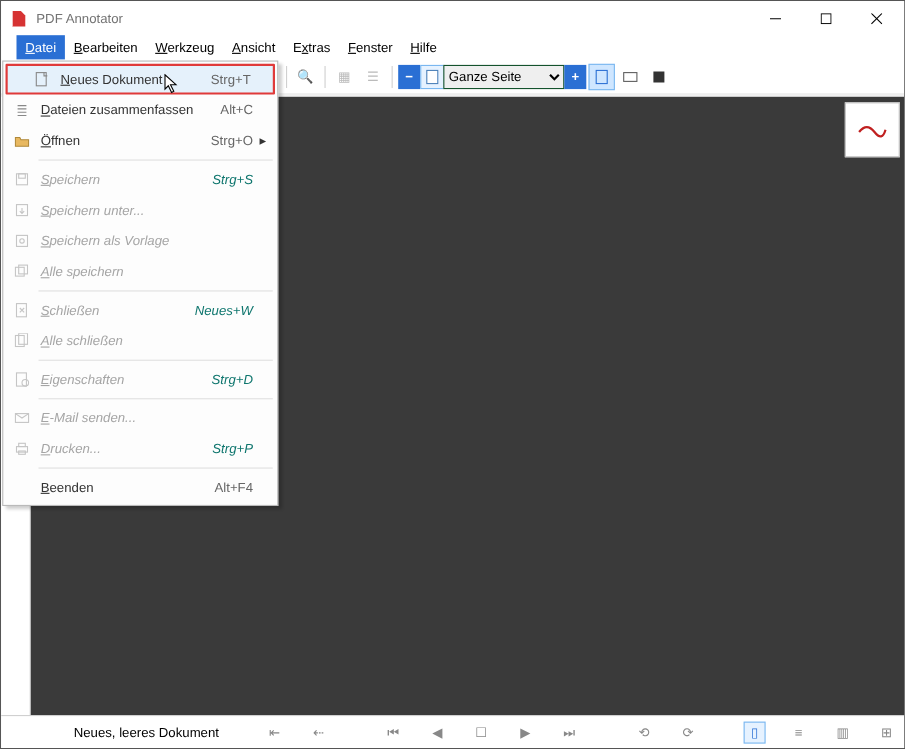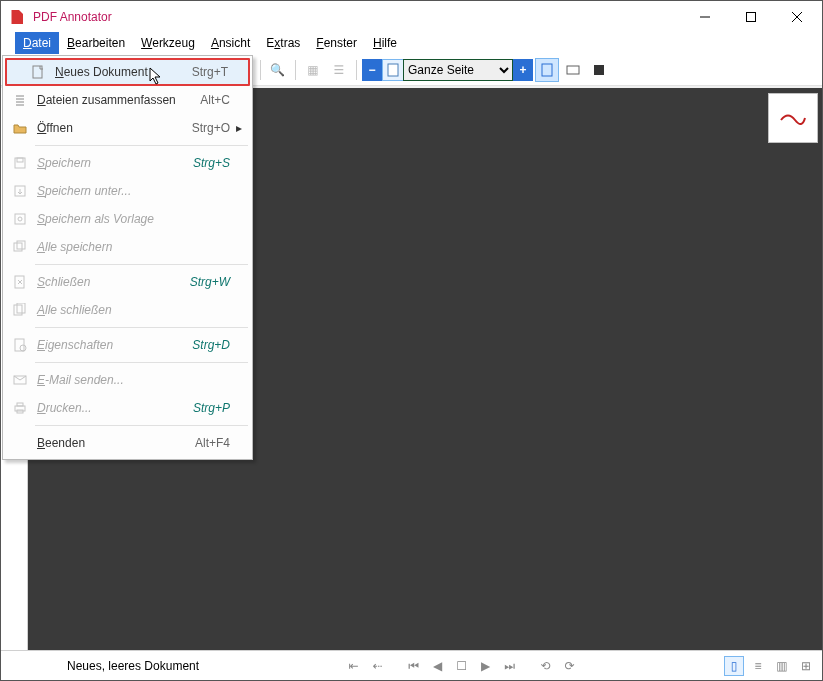--- a/index.html
+++ b/index.html
@@ -1,39 +1,39 @@
 <!DOCTYPE html>
 <html><head>
 <meta charset="utf-8">
 <style>
 * { box-sizing: border-box; margin: 0; padding: 0; font-family: "Segoe UI", Tahoma, sans-serif; font-size: 12px; }
 body { width: 823px; height: 681px; background: #fff; overflow: hidden; position: relative; border: 1px solid #555; }
 .titlebar { height: 31px; display: flex; align-items: center; padding: 0 2px 0 8px; background: #fff; }
 .titlebar .logo { width: 16px; height: 16px; margin-right: 8px; }
-.titlebar .title { flex: 1; font-size: 12px; color: #be185d; }
+.titlebar .title { flex: 1; font-size: 12px; color: #737373; }
 .titlebar .winbtn { width: 46px; height: 30px; display: flex; align-items: center; justify-content: center; color: #000; }
 .menubar { height: 22px; display: flex; align-items: stretch; padding: 0 14px; background: #fff; }
 .menubar .menu { padding: 3px 8px; color: #000; display: flex; align-items: center; }
 .menubar .menu.active { background: #2a6fd4; color: #fff; }
 .menubar .mn { text-decoration: underline; }
 .toolbar1 { height: 32px; display: flex; align-items: center; padding: 0 4px; background: #fff; border-bottom: 1px solid #e1e1e1; gap: 2px; }
 .toolbar2 { height: 32px; display: flex; align-items: center; padding: 0 4px; background: #f0f0f0; border-bottom: 1px solid #d0d0d0; gap: 2px; }
 .tbtn { width: 24px; height: 24px; display: flex; align-items: center; justify-content: center; color: #606060; border: 1px solid transparent; }
 .tbtn.dis { color: #bbb; }
 .tbtn.sel { background: #cfe6ff; border: 1px solid #7ab7f0; }
 .tsep { width: 1px; height: 20px; background: #d0d0d0; margin: 0 3px; }
 .zoomsel { height: 22px; display: flex; align-items: center; }
 .zoomsel .zbtn { width: 20px; height: 22px; background: #2a6fd4; color: #fff; display: flex; align-items: center; justify-content: center; font-weight: bold; }
 .zoomsel select { height: 22px; width: 110px; border: 1px solid #14532d; font-size: 12px; }
 .zoomsel .pageicon { width: 22px; height: 22px; border: 1px solid #7ab7f0; background: #e6f2ff; display:flex; align-items:center; justify-content:center; margin-right:-1px;}
 .sidebar-tabs { position: absolute; left: 0; top: 87px; width: 27px; bottom: 30px; background: #fff; display: flex; flex-direction: column; align-items: center; padding-top: 2px; border-right: 1px solid #d0d0d0; }
 .sidebar-tabs .stab { width: 24px; height: 40px; display: flex; align-items: center; justify-content: center; margin-bottom: 0px; background: linear-gradient(#f7f7f7,#e9e9e9); border:1px solid #d0d0d0; border-right:none; color:#c02020;}
 .canvas { position: absolute; left: 27px; top: 87px; right: 0; bottom: 30px; background: #3a3a3a; }
 .scratch { position:absolute; right:4px; top:92px; width:50px; height:50px; background:#fff; border:1px solid #c0c0c0; display:flex; align-items:center; justify-content:center;}
-.statusbar { position: absolute; left: 0; right: 0; bottom: 0; height: 30px; background: #fff; border-top: 1px solid #d0d0d0; display: flex; align-items: center; padding: 0 6px; gap:4px;}
+.statusbar { position: absolute; left: 0; right: 0; bottom: 0; height: 30px; background: #fff; border-top: 1px solid #d0d0d0; display: flex; align-items: center; padding: 0 6px; gap:20px;}
 .statusbar .stext { flex: 0 0 auto; margin-left: 60px; }
 .statusbar .spacer { flex:1; }
 .statusbar .sbtn { width: 20px; height: 20px; display:flex; align-items:center; justify-content:center; color:#888;}
 .statusbar .sbtn.act { border:1px solid #7ab7f0; background:#e6f2ff; color:#2a6fd4;}
 
 .dropdown { position: absolute; left: 1px; top: 54px; width: 251px; background: #fdfdfd; border: 1px solid #bababa; box-shadow: 3px 3px 3px rgba(0,0,0,0.2); z-index: 50; padding: 2px; }
 .dropdown .item { height: 28px; display: flex; align-items: center; padding: 0 6px 0 4px; color: #333; position: relative; }
 .dropdown .item .ico { width: 22px; display: flex; align-items:center; justify-content:center; color:#606060; }
 .dropdown .item .lbl { flex: 1; padding-left: 6px; }
 .dropdown .item .lbl .u { text-decoration: underline; }
@@ -340,21 +340,21 @@
     <div class="sep"></div>
     <div class="item dis">
       <span class="ico">
         <svg width="14" height="14">
           <rect x="2" y="1" width="9" height="12" fill="none" stroke="currentColor"></rect>
           <line x1="5" y1="5" x2="9" y2="9" stroke="currentColor"></line>
           <line x1="9" y1="5" x2="5" y2="9" stroke="currentColor"></line>
         </svg>
       </span>
       <span class="lbl"><span class="u">S</span>chließen</span>
-      <span class="sc">Strg+W</span>
+      <span class="sc">Neues+W</span>
       <span class="arrow"></span>
     </div>
     <div class="item dis">
       <span class="ico">
         <svg width="14" height="14">
           <rect x="1" y="2" width="8" height="10" fill="none" stroke="currentColor"></rect>
           <rect x="4" y="0" width="8" height="10" fill="none" stroke="currentColor"></rect>
         </svg>
       </span>
       <span class="lbl"><span class="u">A</span>lle schließen</span>

